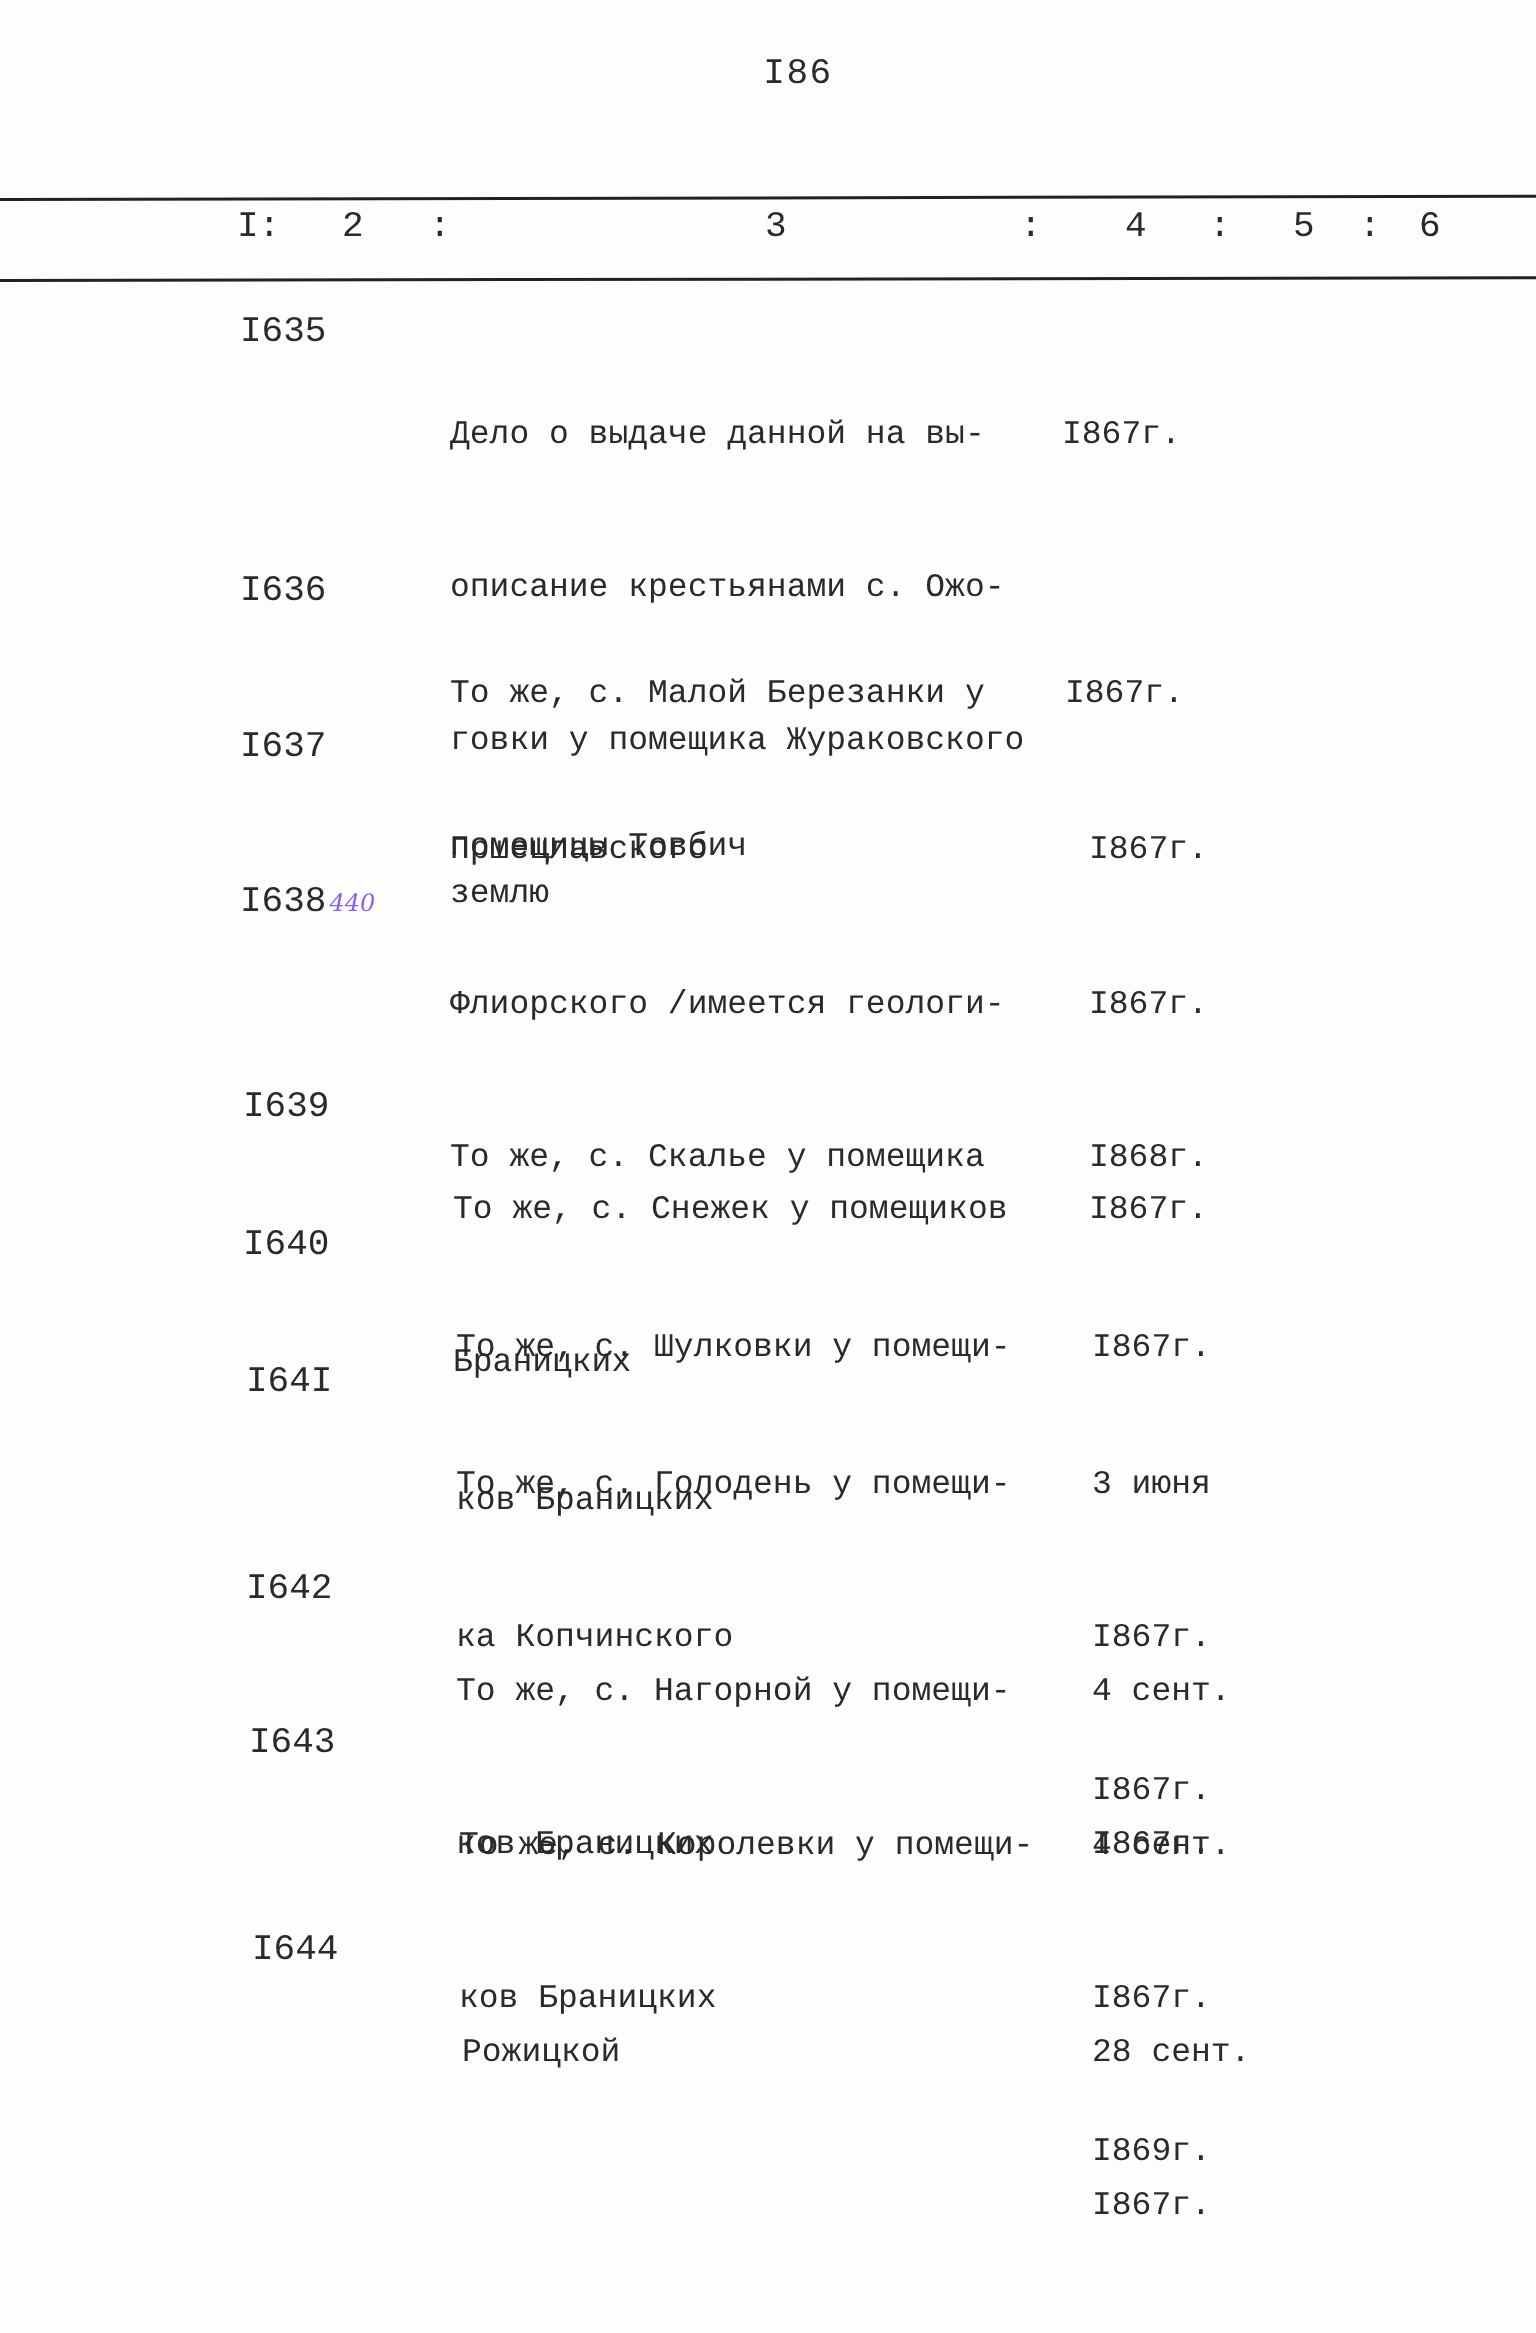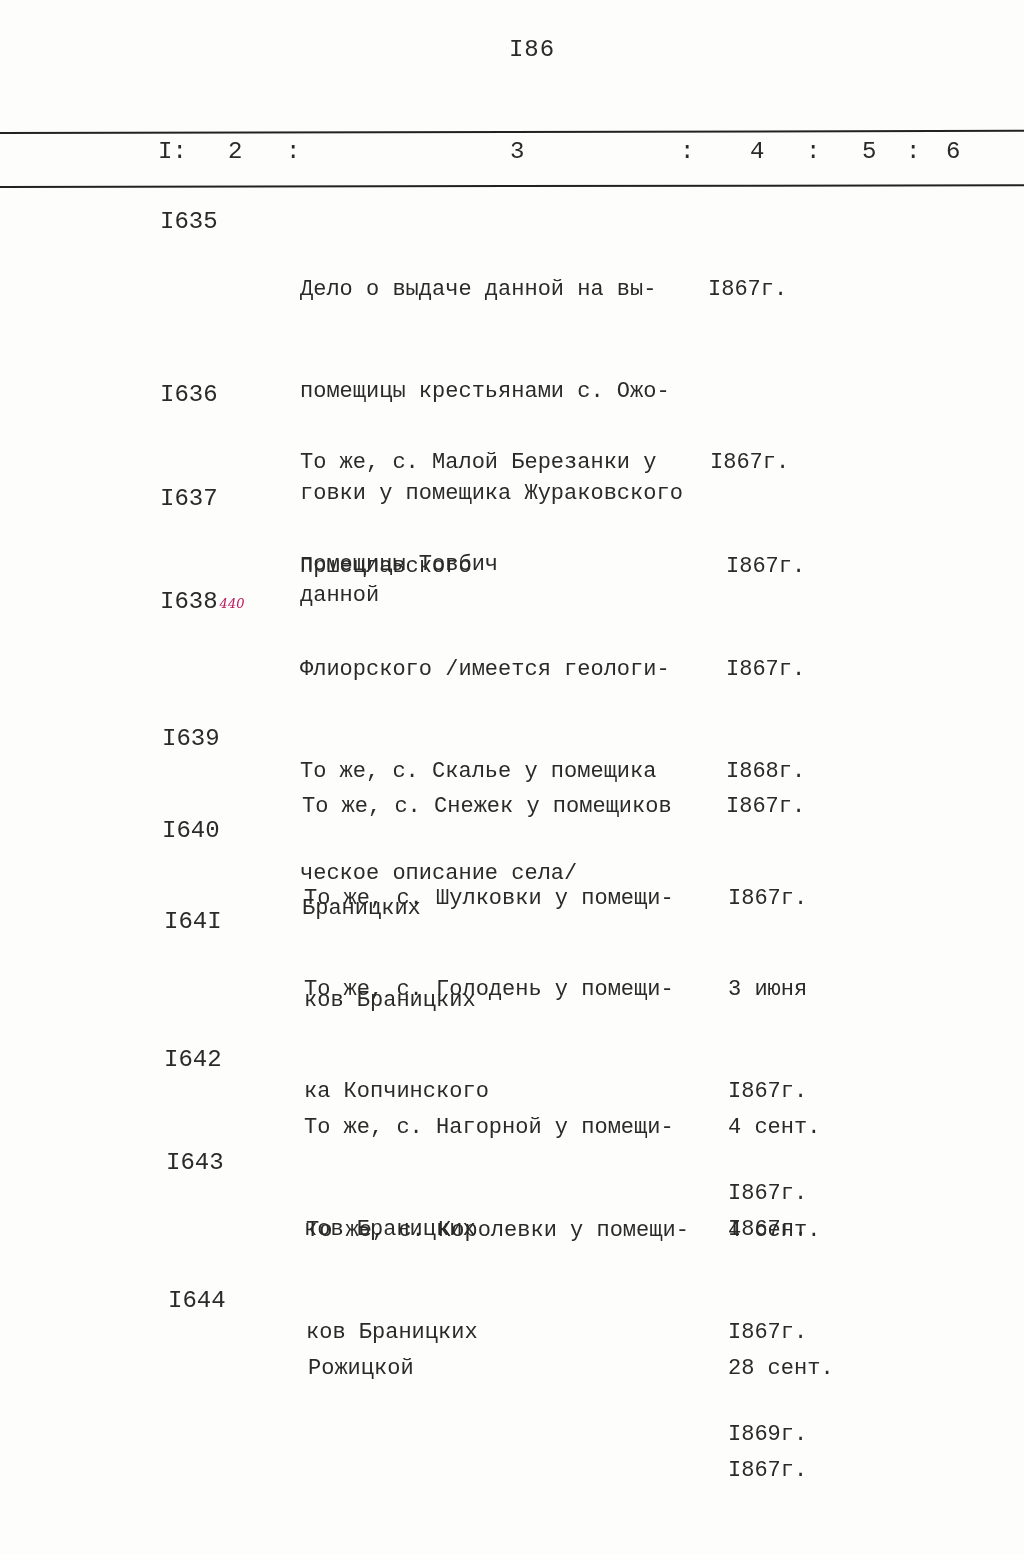--- a/index.html
+++ b/index.html
@@ -19,22 +19,22 @@
     position: absolute; left: 0; width: 1024px; height: 2px; background: #222;
   }
   .rule.top { top: 132px; transform: rotate(-0.12deg); transform-origin: left; }
   .rule.bottom { top: 186px; transform: rotate(-0.1deg); transform-origin: left; }
   .col-header {
     position: absolute; top: 138px; font-size: 24px;
   }
   .row { position: absolute; font-size: 22px; line-height: 34px; }
   .row .num { position: absolute; left: 0; top: 0; width: 140px; font-size: 24px; }
   .row .num .hand {
-    font-family: "DejaVu Serif", serif; font-style: italic; font-size: 13px;
-    margin-left: 2px; color: #be185d;
+    font-family: "DejaVu Serif", serif; font-style: italic; font-size: 16px;
+    margin-left: 2px; color: #8b5cf6;
   }
   .row .desc { position: absolute; left: 140px; top: 0; width: 420px; white-space: pre; }
   .row .date { position: absolute; left: 565px; top: 0; width: 140px; white-space: pre; }
   .desc div, .date div { height: 34px; }
 </style>
 </head>
 <body>
 
 <div class="page-number">I86</div>
 
@@ -51,23 +51,23 @@
   <span class="col-header" style="left:806px">:</span>
   <span class="col-header" style="left:862px">5</span>
   <span class="col-header" style="left:906px">:</span>
   <span class="col-header" style="left:946px">6</span>
 </div>
 
 <div class="row" style="left:160px; top:205px">
   <div class="num"><span>I635</span></div>
   <div class="desc">
     <div>Дело о выдаче данной на вы-</div>
-    <div>помещицы крестьянами с. Ожо-</div>
+    <div>описание крестьянами с. Ожо-</div>
     <div>говки у помещика Жураковского</div>
-    <div>данной</div>
+    <div>землю</div>
   </div>
   <div class="date" style="left:548px">
     <div>I867г.</div>
   </div>
 </div>
 
 <div class="row" style="left:160px; top:378px">
   <div class="num"><span>I636</span></div>
   <div class="desc">
     <div>То же, с. Малой Березанки у</div>
@@ -86,21 +86,20 @@
   <div class="date" style="left:566px">
     <div>I867г.</div>
   </div>
 </div>
 
 <div class="row" style="left:160px; top:585px">
   <div class="num"><span>I638</span><span class="hand">440</span></div>
   <div class="desc">
     <div>Флиорского /имеется геологи-</div>
     <div>То же, с. Скалье у помещика</div>
-    <div>ческое описание села/</div>
   </div>
   <div class="date" style="left:566px">
     <div>I867г.</div>
     <div>I868г.</div>
   </div>
 </div>
 
 <div class="row" style="left:162px; top:722px">
   <div class="num"><span>I639</span></div>
   <div class="desc">

